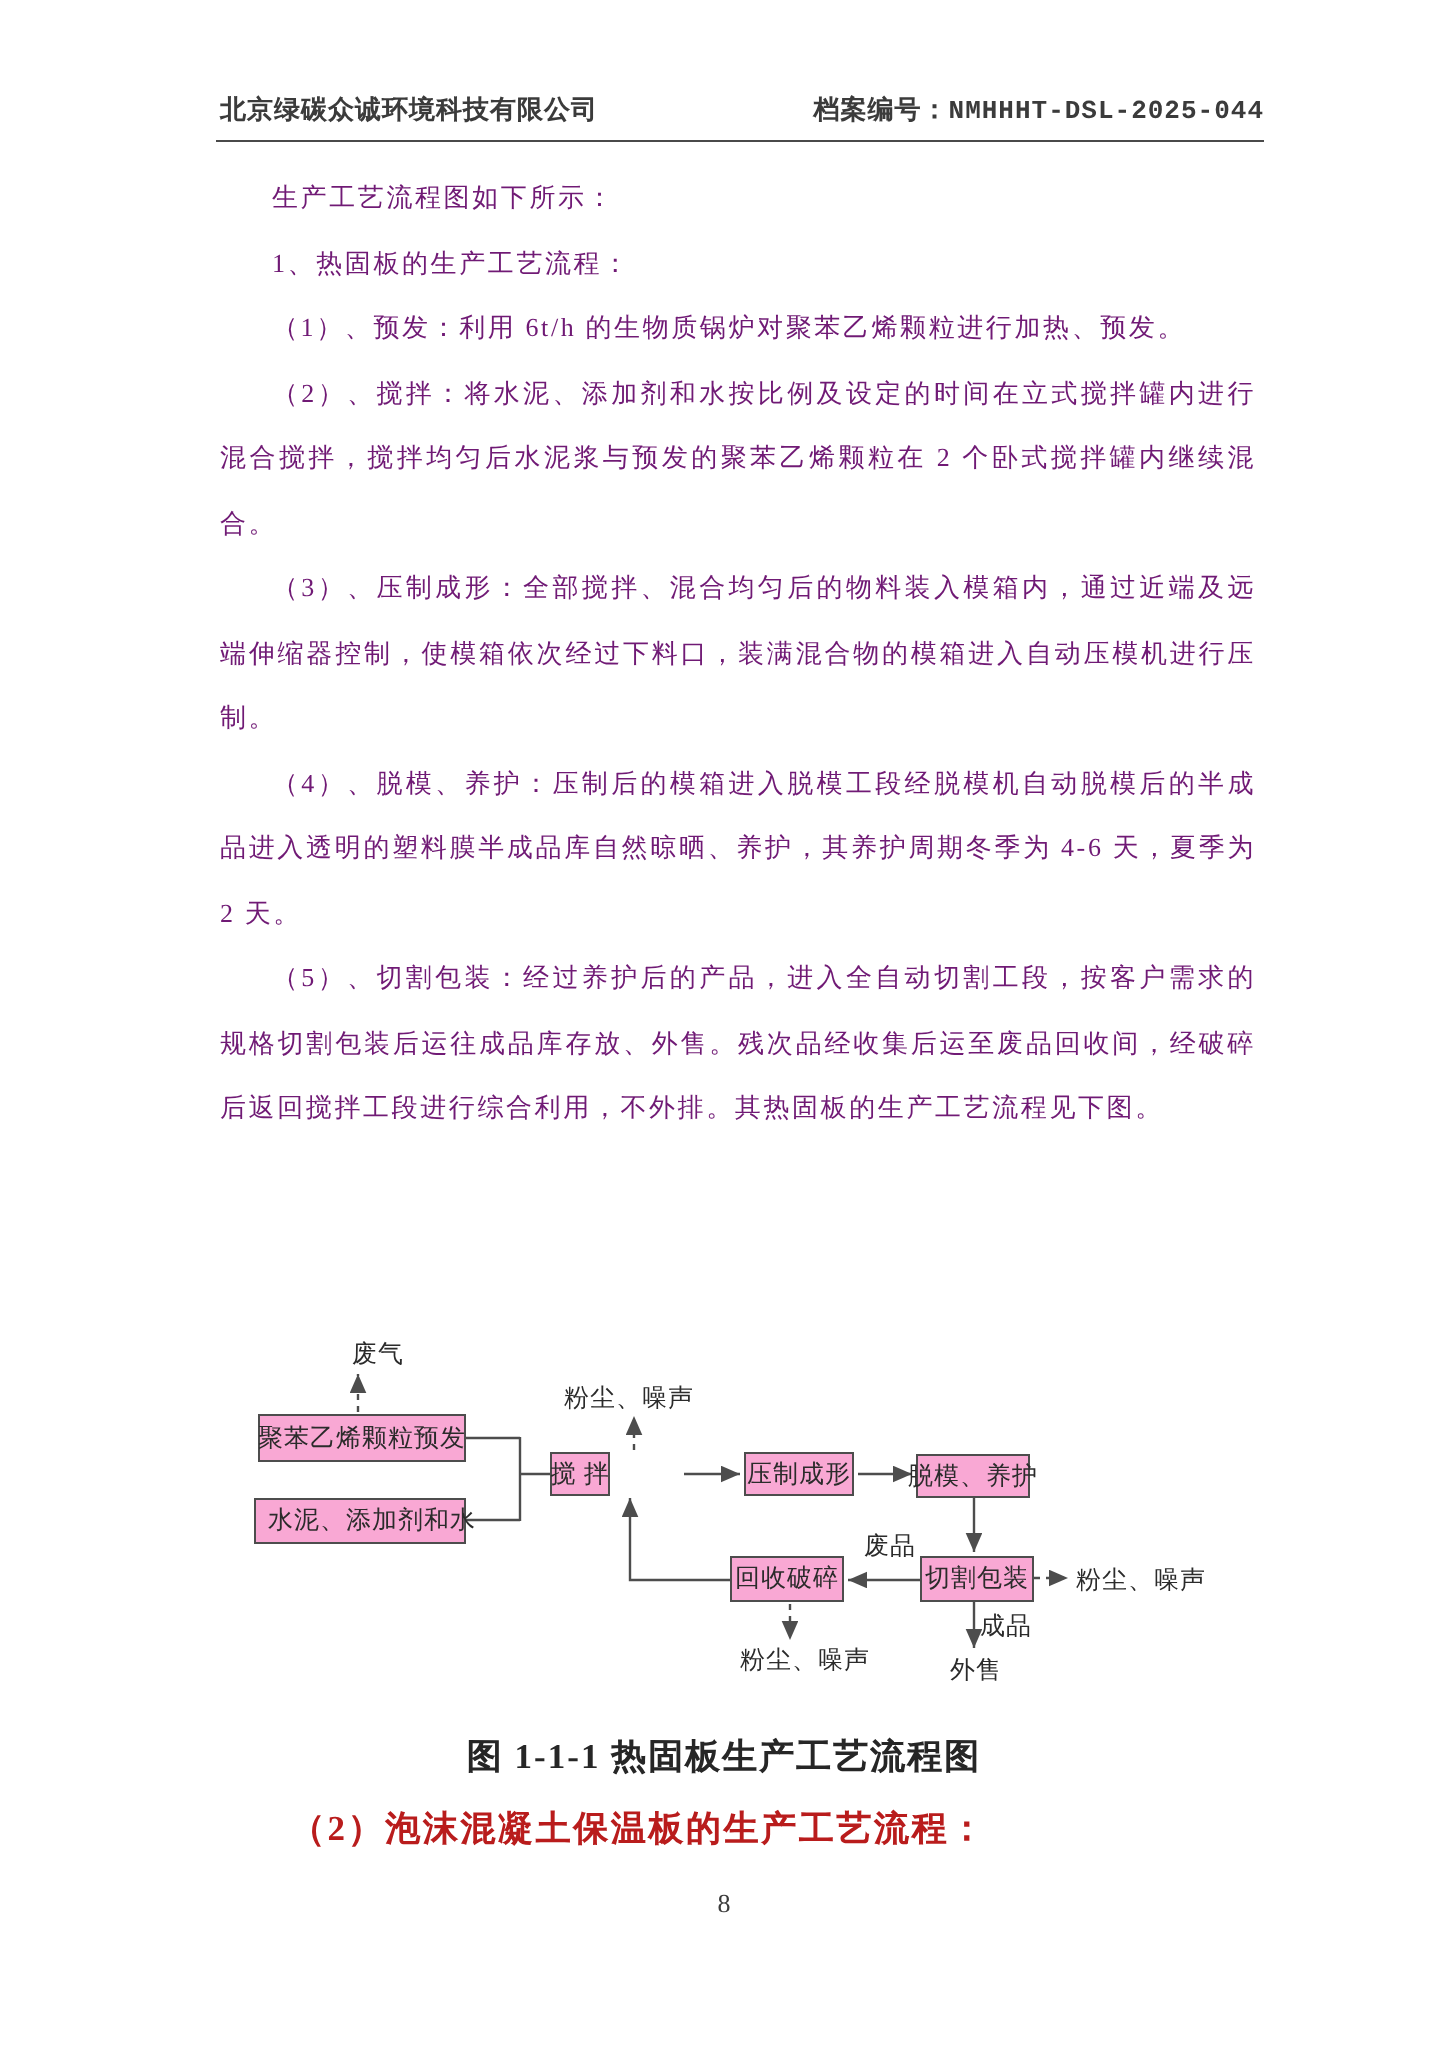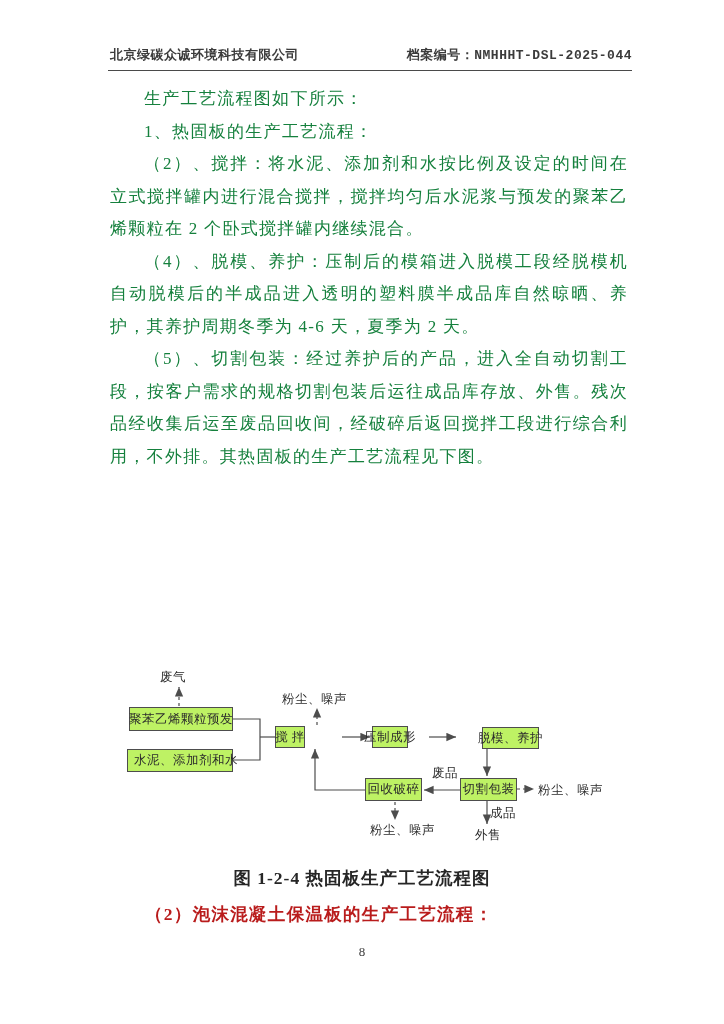--- a/index.html
+++ b/index.html
@@ -24,39 +24,39 @@
   .header-rule {
     position: absolute;
     top: 70px; left: 108px; width: 524px;
     border-top: 1.6px solid #4a4a4a;
   }
 
   
   .body-text {
     position: absolute;
     top: 83px; left: 110px; width: 518px; height: 560px;
-    font-size: 17px; line-height: 32.5px;
+    font-size: 13px; line-height: 32.5px;
     text-align: justify;
     letter-spacing: 1.3px;
-    color: #15803d;
+    color: #701a75;
     overflow: hidden;
   }
   .body-text p { text-indent: 2em; }
 
   
   .flowchart {
     position: absolute;
     left: 120px; top: 662px; width: 500px; height: 192px;
     font-size: 12.5px; color: #2b2b2b;
   }
   .flowchart svg { position: absolute; left: 0; top: 0; }
   .fc-box {
     position: absolute;
     border: 1px solid #4d4d4d;
-    background: #bef264;
+    background: #f9a8d4;
     display: flex; align-items: center; justify-content: center;
     white-space: nowrap;
     letter-spacing: 0.5px;
   }
   .fc-label {
     position: absolute;
     white-space: nowrap;
     letter-spacing: 0.5px;
   }
 
@@ -91,21 +91,23 @@
 
   <div class="header">
     <span>北京绿碳众诚环境科技有限公司</span>
     <span><span>档案编号：</span><span>NMHHHT-DSL-2025-044</span></span>
   </div>
   <div class="header-rule"></div>
 
   <div class="body-text">
     <p>生产工艺流程图如下所示：</p>
     <p>1、热固板的生产工艺流程：</p>
+    <p>（1）、预发：利用 6t/h 的生物质锅炉对聚苯乙烯颗粒进行加热、预发。</p>
     <p>（2）、搅拌：将水泥、添加剂和水按比例及设定的时间在立式搅拌罐内进行混合搅拌，搅拌均匀后水泥浆与预发的聚苯乙烯颗粒在 2 个卧式搅拌罐内继续混合。</p>
+    <p>（3）、压制成形：全部搅拌、混合均匀后的物料装入模箱内，通过近端及远端伸缩器控制，使模箱依次经过下料口，装满混合物的模箱进入自动压模机进行压制。</p>
     <p>（4）、脱模、养护：压制后的模箱进入脱模工段经脱模机自动脱模后的半成品进入透明的塑料膜半成品库自然晾晒、养护，其养护周期冬季为 4-6 天，夏季为 2 天。</p>
     <p>（5）、切割包装：经过养护后的产品，进入全自动切割工段，按客户需求的规格切割包装后运往成品库存放、外售。残次品经收集后运至废品回收间，经破碎后返回搅拌工段进行综合利用，不外排。其热固板的生产工艺流程见下图。</p>
   </div>
 
   <div class="flowchart">
 
     <svg width="500" height="192" viewBox="0 0 500 192">
       <defs>
         <marker id="arr" markerWidth="9" markerHeight="8" refX="8" refY="3.5" orient="auto">
           <path d="M0,0 L8,3.5 L0,7 Z" fill="#4d4d4d"></path>
@@ -124,33 +126,33 @@
 
       <line x1="59" y1="44" x2="59" y2="25" stroke="#4d4d4d" stroke-width="1.2" stroke-dasharray="3 3" marker-end="url(#arr)"></line>
       <line x1="197" y1="63" x2="197" y2="46" stroke="#4d4d4d" stroke-width="1.2" stroke-dasharray="3 3" marker-end="url(#arr)"></line>
       <line x1="275" y1="140" x2="275" y2="158" stroke="#4d4d4d" stroke-width="1.2" stroke-dasharray="3 3" marker-end="url(#arr)"></line>
       <line x1="397" y1="127" x2="414" y2="127" stroke="#4d4d4d" stroke-width="1.2" stroke-dasharray="3 3" marker-end="url(#arr)"></line>
     </svg>
 
     <div class="fc-box" style="left:9px;   top:45px;  width:104px; height:24px;">聚苯乙烯颗粒预发</div>
     <div class="fc-box" style="left:7px;   top:87px;  width:106px; height:23px;padding-left:12px;">水泥、添加剂和水</div>
     <div class="fc-box" style="left:155px; top:64px;  width:30px;  height:22px;">搅  拌</div>
-    <div class="fc-box" style="left:252px; top:64px;  width:36px;  height:22px;">压制成形</div>
-    <div class="fc-box" style="left:338px; top:65px;  width:57px;  height:22px;margin-left:24px;">脱模、养护</div>
+    <div class="fc-box" style="left:252px; top:64px;  width:55px;  height:22px;">压制成形</div>
+    <div class="fc-box" style="left:338px; top:65px;  width:57px;  height:22px;">脱模、养护</div>
     <div class="fc-box" style="left:340px; top:116px; width:57px;  height:23px;">切割包装</div>
     <div class="fc-box" style="left:245px; top:116px; width:57px;  height:23px;font-family:Liberation Serif, serif;">回收破碎</div>
 
-    <div class="fc-label" style="left:40px;  top:7px;text-align:right;">废气</div>
+    <div class="fc-label" style="left:56px;  top:7px;text-align:right;">废气</div>
     <div class="fc-label" style="left:162px; top:29px;">粉尘、噪声</div>
     <div class="fc-label" style="left:312px; top:103px;">废品</div>
     <div class="fc-label" style="left:418px; top:120px;">粉尘、噪声</div>
     <div class="fc-label" style="left:250px; top:160px;">粉尘、噪声</div>
     <div class="fc-label" style="left:370px; top:143px;">成品</div>
     <div class="fc-label" style="left:355px; top:165px;">外售</div>
   </div>
 
-  <div class="fig-caption">图 1-2-4 热固板生产工艺流程图</div>
+  <div class="fig-caption">图 1-1-1 热固板生产工艺流程图</div>
 
   <div class="section2-heading">（2）泡沫混凝土保温板的生产工艺流程：</div>
 
   <div class="page-number">8</div>
 
 </div>
 
 </body></html>

